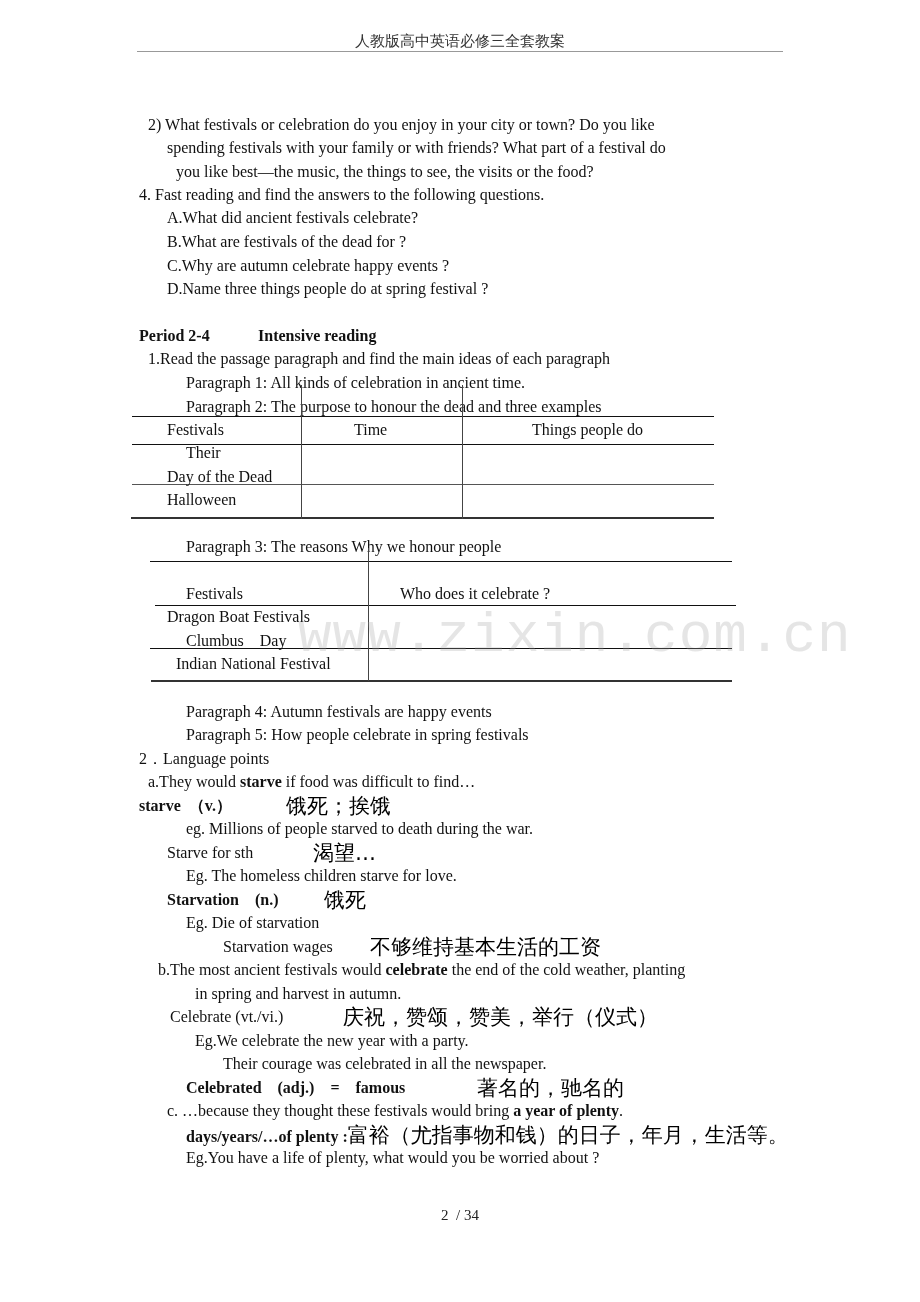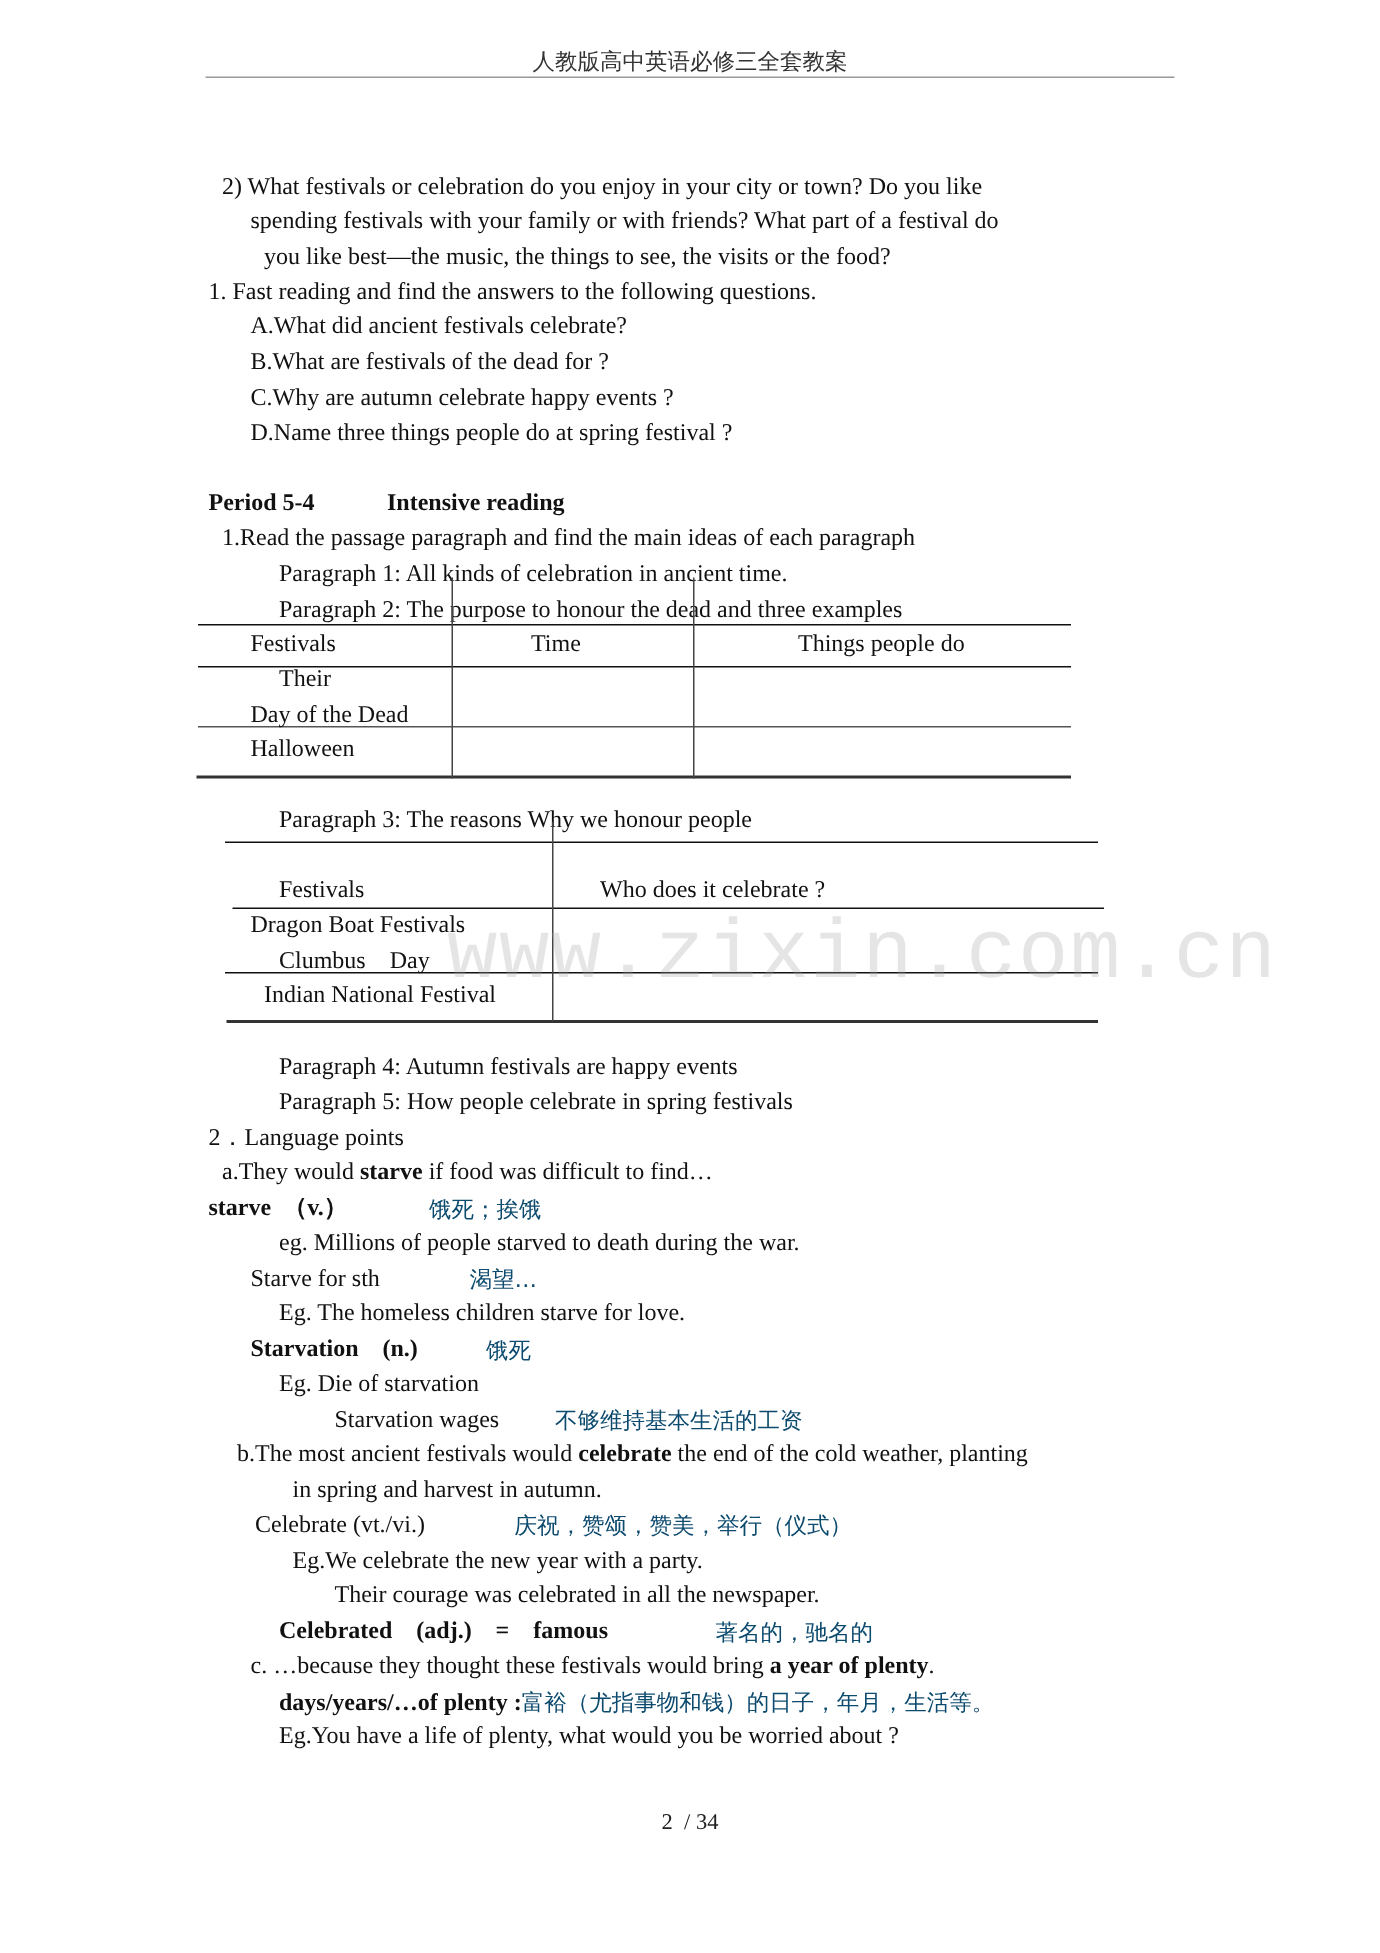--- a/index.html
+++ b/index.html
@@ -3,44 +3,44 @@
 <meta charset="utf-8">
 <style>
   html, body { margin: 0; padding: 0; background: #ffffff; }
   body { width: 920px; height: 1302px; position: relative; overflow: hidden;
          font-family: "Liberation Serif", "DejaVu Serif", serif; color: #111; }
   .abs { position: absolute; white-space: nowrap; font-size: 16px; line-height: 20px; }
   .hdr { position: absolute; left: 0; width: 920px; top: 32px; text-align: center;
          font-size: 15px; color: #333; }
   .hdr-rule { position: absolute; left: 137px; width: 646px; top: 51px; height: 1px; background: #999; }
   b { font-weight: bold; }
-  .cn { font-family: "DejaVu Sans", sans-serif; font-size: 15px; color: #0c4a6e; }
+  .cn { font-family: "DejaVu Sans", sans-serif; font-size: 21px; color: #000000; }
   .hl { position: absolute; height: 1px; background: #111; }
   .hl2 { position: absolute; height: 2px; background: #333; }
   .vl { position: absolute; width: 1px; background: #444; }
   .wm { position: absolute; left: 298px; top: 604px; font-family: Liberation Mono, monospace;
         font-size: 56px; color: rgba(160,160,160,0.28); letter-spacing: 1px; }
   .pg { position: absolute; left: 0; width: 920px; top: 1207px; text-align: center; font-size: 15px; color: #222; }
 </style>
 </head>
 <body>
 
 <div class="hdr">人教版高中英语必修三全套教案</div>
 <div class="hdr-rule"></div>
 
 <div class="abs" style="left:148px;top:115px">2) What festivals or celebration do you enjoy in your city or town? Do you like</div>
 <div class="abs" style="left:167px;top:138px">spending festivals with your family or with friends? What part of a festival do</div>
 <div class="abs" style="left:176px;top:162px">you like best—the music, the things to see, the visits or the food?</div>
-<div class="abs" style="left:139px;top:185px">1. Fast reading and find the answers to the following questions.</div>
+<div class="abs" style="left:139px;top:185px">4. Fast reading and find the answers to the following questions.</div>
 <div class="abs" style="left:167px;top:208px">A.What did ancient festivals celebrate?</div>
 <div class="abs" style="left:167px;top:232px">B.What are festivals of the dead for ?</div>
 <div class="abs" style="left:167px;top:256px">C.Why are autumn celebrate happy events    ?</div>
 <div class="abs" style="left:167px;top:279px">D.Name three things people do at spring festival    ?</div>
 
-<div class="abs" style="left:139px;top:326px;font-weight:bold">Period 5-4</div>
+<div class="abs" style="left:139px;top:326px;font-weight:bold">Period 2-4</div>
 <div class="abs" style="left:258px;top:326px;font-weight:bold">Intensive reading</div>
 <div class="abs" style="left:148px;top:349px">1.Read the passage paragraph and find the main ideas of each paragraph</div>
 <div class="abs" style="left:186px;top:373px">Paragraph 1: All kinds of celebration in ancient time.</div>
 <div class="abs" style="left:186px;top:397px">Paragraph 2: The purpose to honour the dead and three examples</div>
 
 <div>
   <div class="hl" style="left:132px;top:416px;width:582px"></div>
   <div class="hl" style="left:132px;top:444px;width:582px"></div>
   <div class="hl" style="left:132px;top:484px;width:582px;background:#555"></div>
   <div class="hl2" style="left:131px;top:517px;width:583px"></div>

